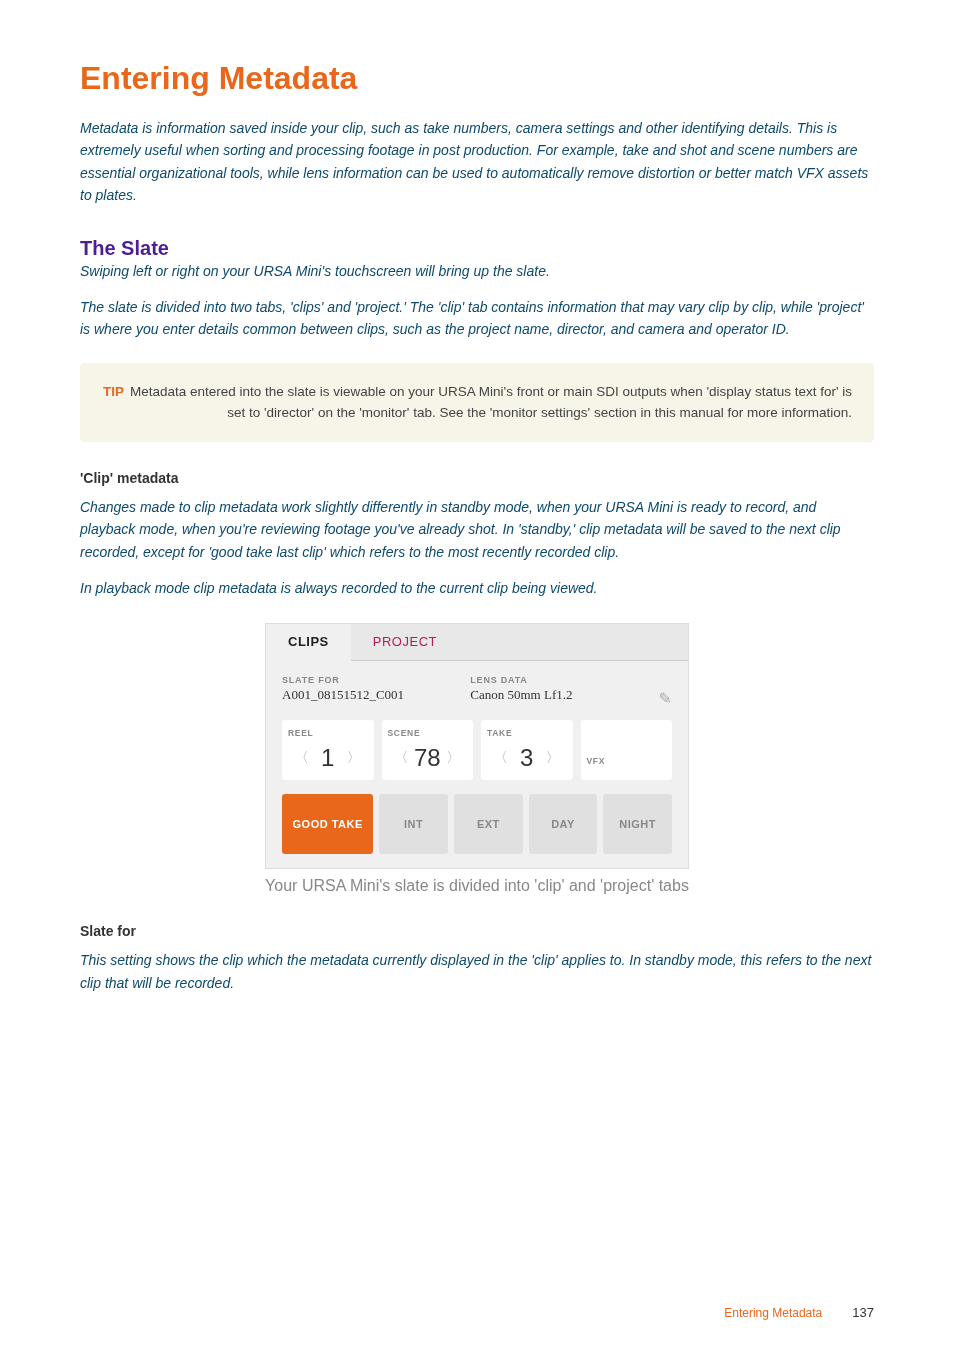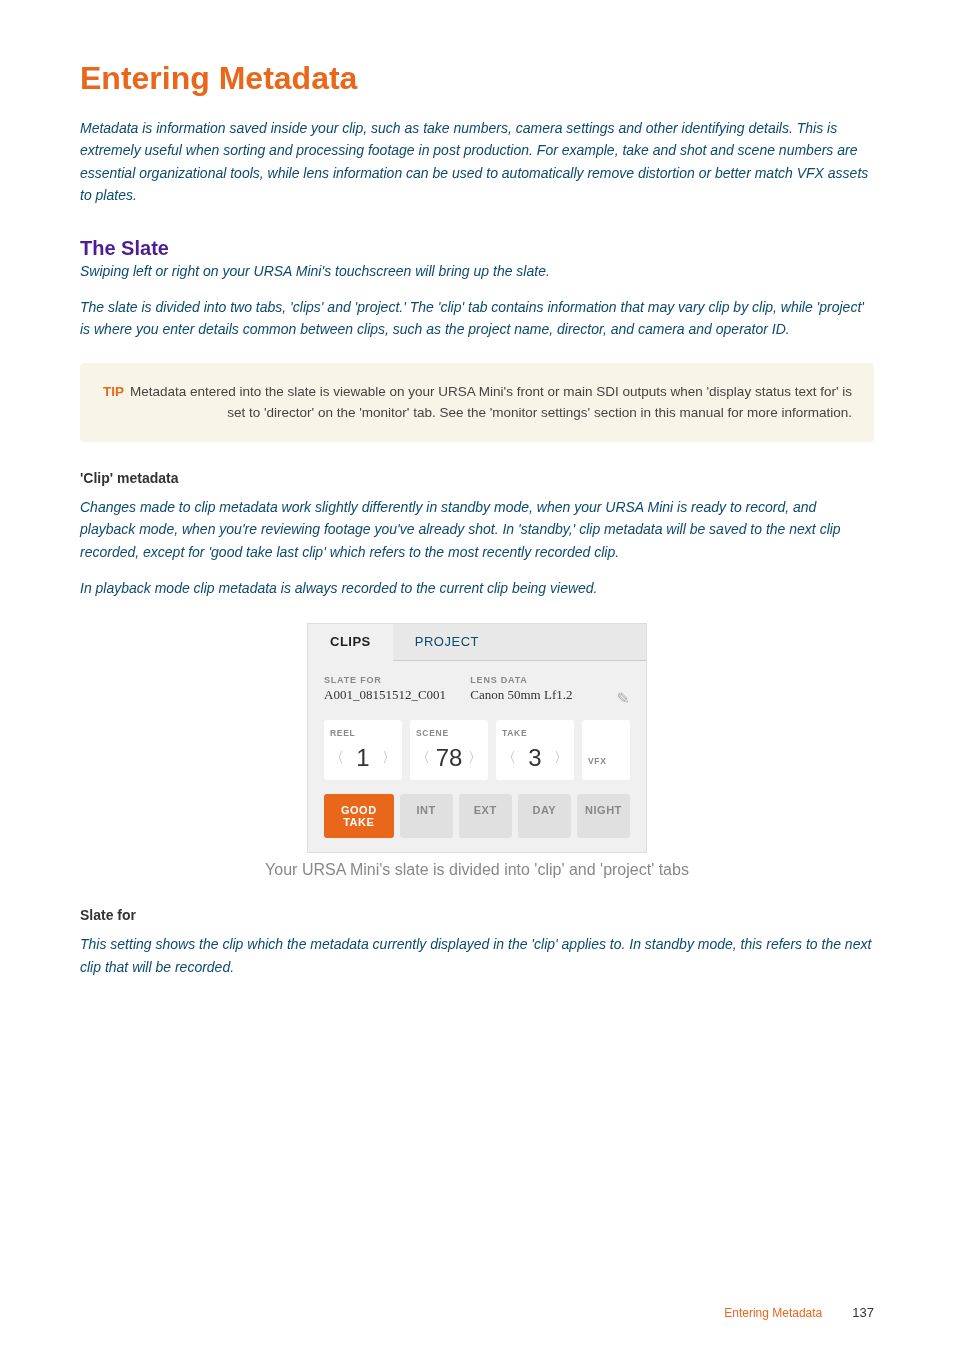--- a/index.html
+++ b/index.html
@@ -57,36 +57,36 @@
       color: #e8671a;
       margin-right: 6px;
     }
     
     .slate-container {
       display: flex;
       justify-content: center;
       margin: 24px 0 8px 0;
     }
     .slate-ui {
-      width: 340px;
+      width: 424px;
       background: #f0f0f0;
       border-radius: 0;
       overflow: hidden;
       border: 1px solid #ddd;
     }
     .slate-tabs {
       display: flex;
       background: #e8e8e8;
       border-bottom: 1px solid #ccc;
     }
     .slate-tab {
       padding: 10px 22px;
       font-size: 13px;
       font-weight: 500;
-      color: #0c4a6e;
+      color: #be185d;
       cursor: pointer;
       letter-spacing: 0.5px;
     }
     .slate-tab.active {
       background: #f0f0f0;
       color: #222;
       font-weight: 600;
       border-bottom: 2px solid #f0f0f0;
       margin-bottom: -1px;
     }
@@ -164,21 +164,21 @@
       color: #333;
       min-width: 30px;
       text-align: center;
     }
     .slate-button-row {
       display: flex;
       gap: 6px;
     }
     .slate-btn {
       flex: 1;
-      padding: 10px 6px;
+      padding: 24px 6px;
       text-align: center;
       font-size: 11px;
       font-weight: 600;
       letter-spacing: 0.5px;
       border-radius: 3px;
       cursor: pointer;
       color: #888;
       background: #e0e0e0;
     }
     .slate-btn.good-take-btn {

